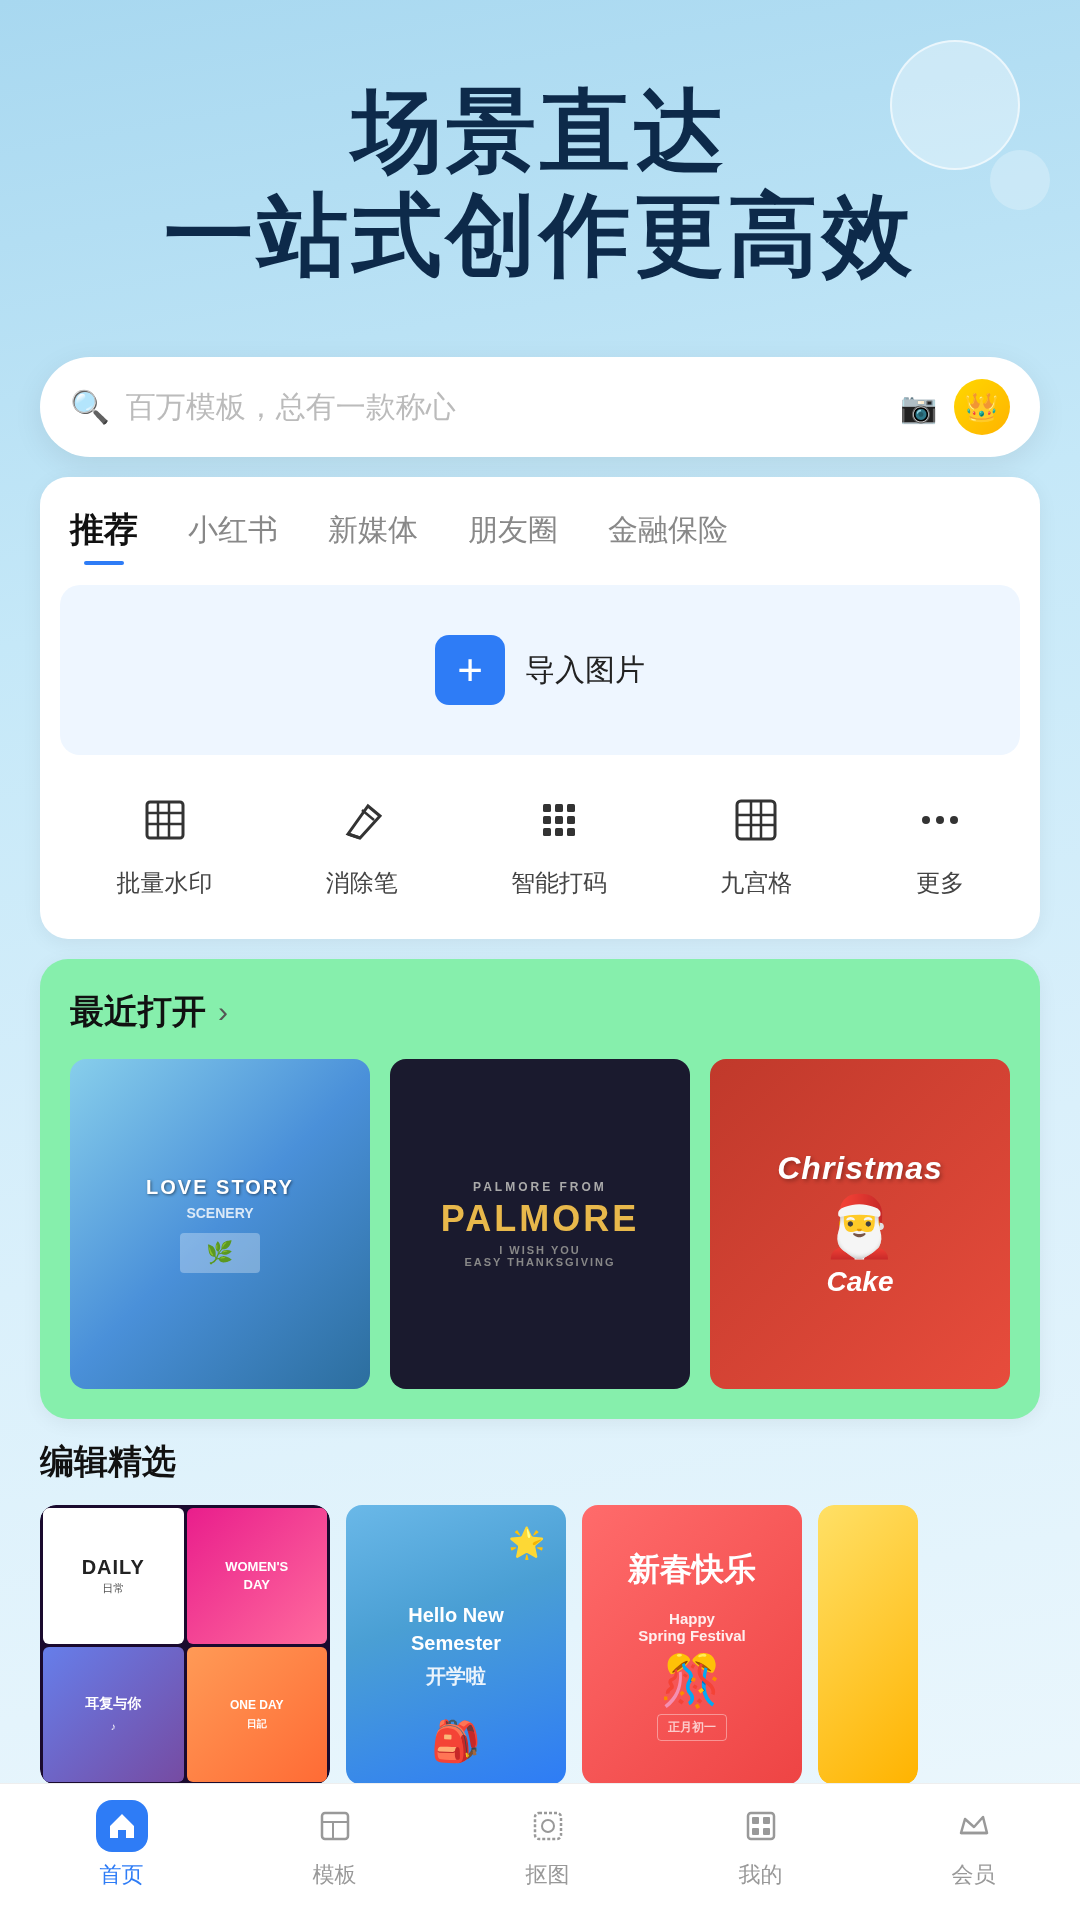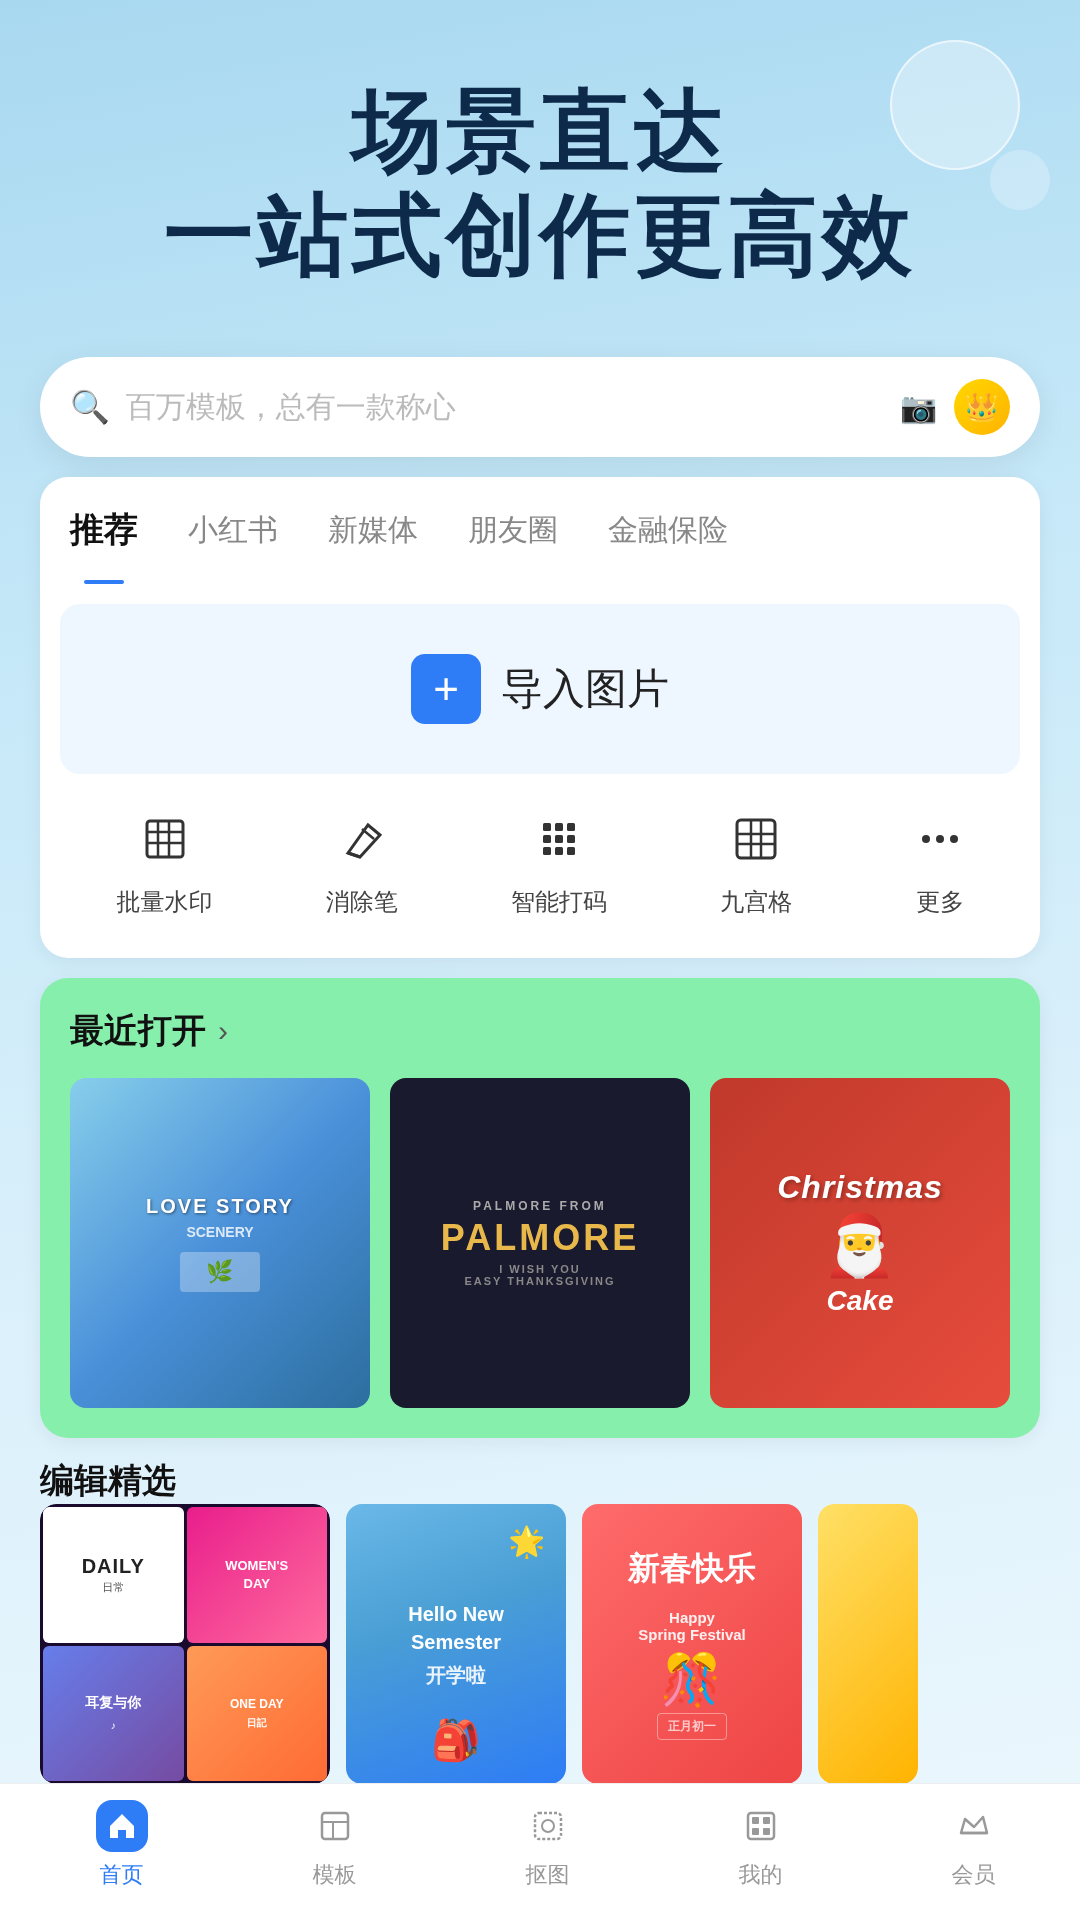--- a/index.html
+++ b/index.html
@@ -96,21 +96,21 @@
       display: flex;
       align-items: center;
       padding: 30px 30px 0 30px;
       gap: 50px;
       border-bottom: none;
     }
     .tab-item {
       font-size: 30px;
       color: #888;
       cursor: pointer;
-      padding-bottom: 31px;
+      padding-bottom: 12px;
       white-space: nowrap;
     }
     .tab-item.active {
       font-size: 34px;
       font-weight: 700;
       color: #111;
       position: relative;
     }
     .tab-item.active::after {
       content: '';
@@ -143,21 +143,21 @@
       border-radius: 14px;
       display: flex;
       align-items: center;
       justify-content: center;
       color: white;
       font-size: 44px;
       font-weight: 300;
       flex-shrink: 0;
     }
     .import-label {
-      font-size: 42px;
+      font-size: 30px;
       font-weight: 500;
       color: #222;
     }
 
     
     .tools-row {
       display: flex;
       justify-content: space-around;
       padding: 10px 8px 10px 20px;
     }
@@ -261,20 +261,21 @@
 
     
     .editor-section {
       margin: 20px 40px 0 40px;
       padding-bottom: 20px;
     }
     .editor-title {
       font-size: 34px;
       font-weight: 700;
       color: #111;
+      margin-bottom: 20px;
     }
     .editor-grid {
       display: flex;
       gap: 16px;
       overflow: hidden;
     }
     .editor-item {
       border-radius: 16px;
       overflow: hidden;
       cursor: pointer;

